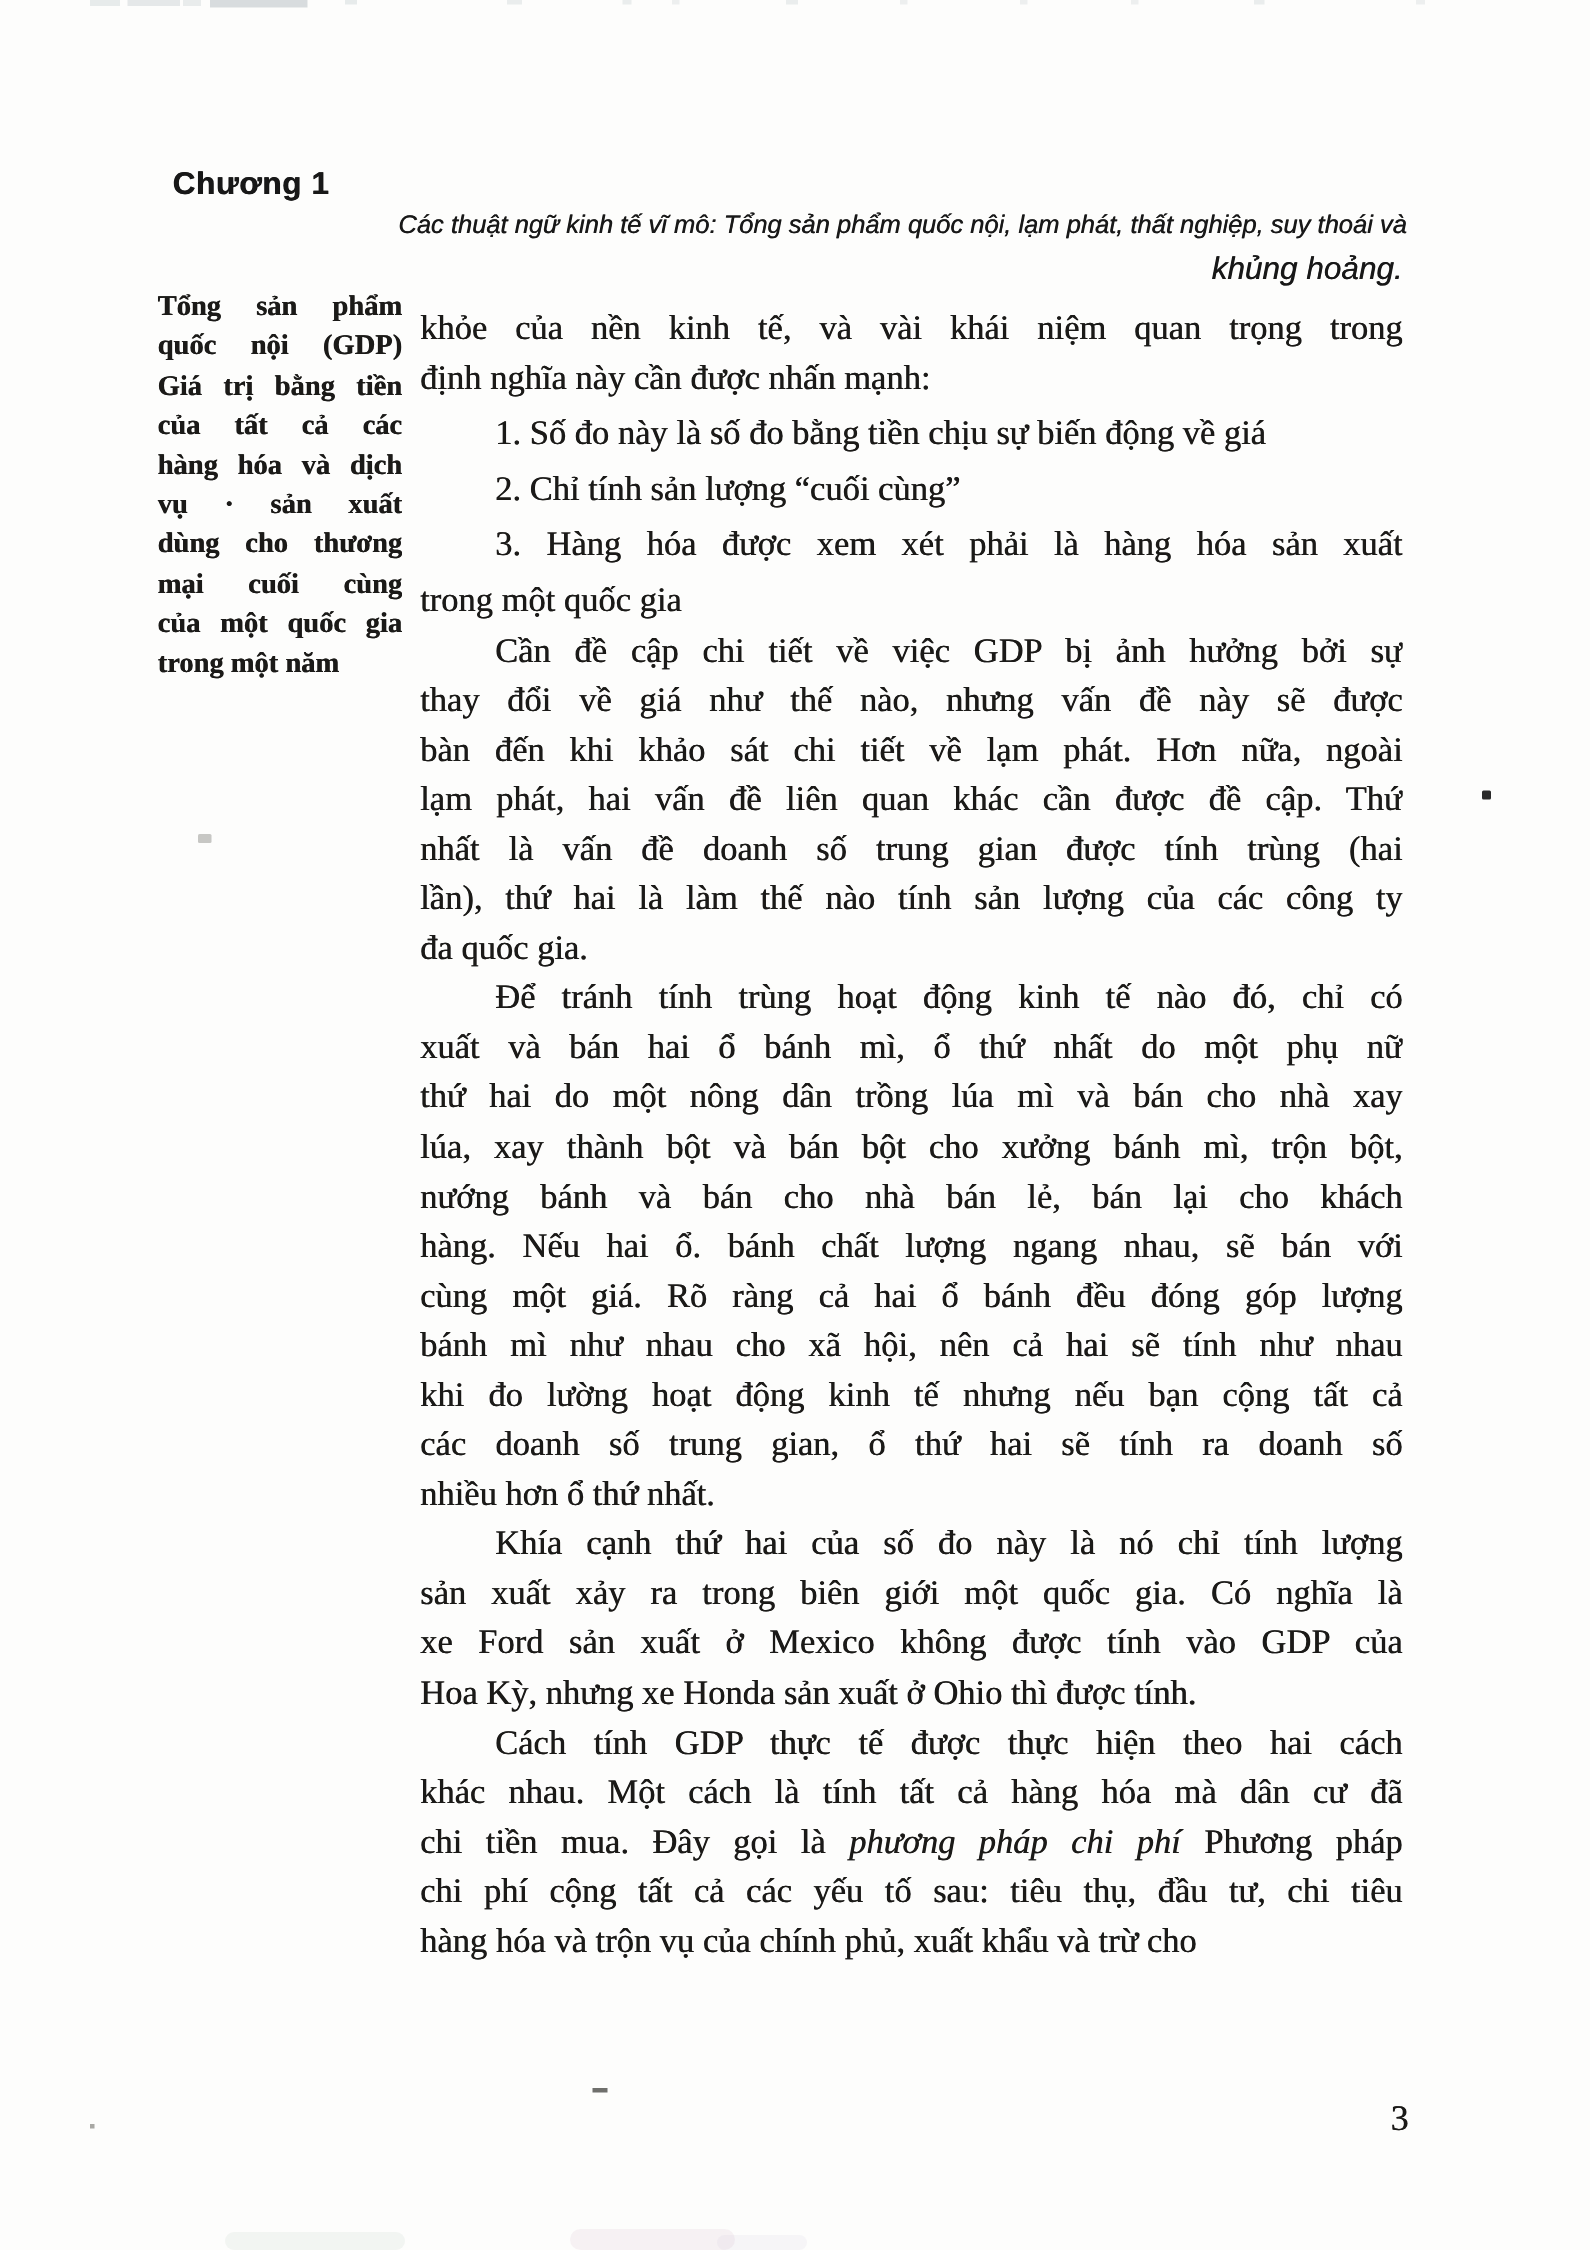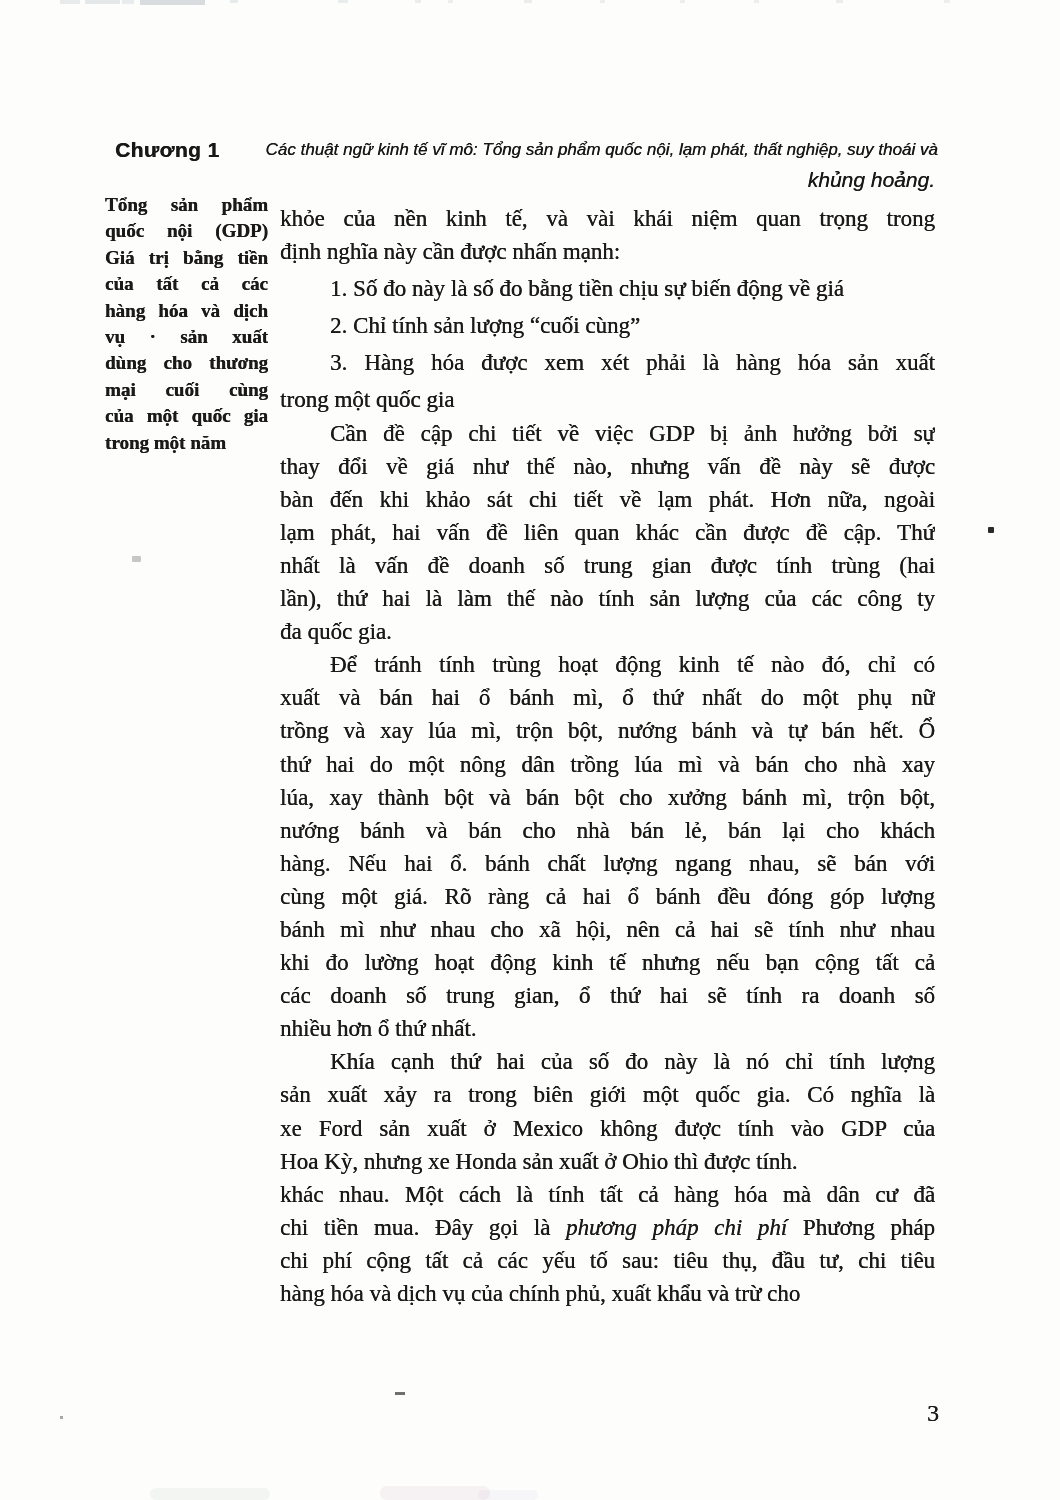--- a/index.html
+++ b/index.html
@@ -26,21 +26,21 @@
     left: 115px;
     top: 108px;
     width: 820px;
     font-family: "Liberation Sans", "DejaVu Sans", sans-serif;
     line-height: 30px;
     color: #181818;
   }
   .header-line1 {
     white-space: nowrap;
     display: flex;
-    align-items: flex-end;
+    align-items: flex-start;
     gap: 35px;
   }
   .ch-label {
     font-weight: bold;
     font-size: 21px;
     letter-spacing: 0.4px;
     font-style: normal;
     flex: 0 0 auto;
     text-shadow: 0.4px 0 0 #181818;
   }
@@ -170,35 +170,35 @@
       <div class="body-line end">trong một quốc gia</div>
       <div class="body-line indent">Cần đề cập chi tiết về việc GDP bị ảnh hưởng bởi sự</div>
       <div class="body-line">thay đổi về giá như thế nào, nhưng vấn đề này sẽ được</div>
       <div class="body-line">bàn đến khi khảo sát chi tiết về lạm phát. Hơn nữa, ngoài</div>
       <div class="body-line">lạm phát, hai vấn đề liên quan khác cần được đề cập. Thứ</div>
       <div class="body-line">nhất là vấn đề doanh số trung gian được tính trùng (hai</div>
       <div class="body-line">lần), thứ hai là làm thế nào tính sản lượng của các công ty</div>
       <div class="body-line end">đa quốc gia.</div>
       <div class="body-line indent">Để tránh tính trùng hoạt động kinh tế nào đó, chỉ có</div>
       <div class="body-line">xuất và bán hai ổ bánh mì, ổ thứ nhất do một phụ nữ</div>
-      <div class="body-line">trồng và xay lúa mì, trộn bột, nướng bánh và tự bán hết. Ổ</div>
       <div class="body-line">thứ hai do một nông dân trồng lúa mì và bán cho nhà xay</div>
       <div class="body-line">lúa, xay thành bột và bán bột cho xưởng bánh mì, trộn bột,</div>
       <div class="body-line">nướng bánh và bán cho nhà bán lẻ, bán lại cho khách</div>
       <div class="body-line">hàng. Nếu hai ổ. bánh chất lượng ngang nhau, sẽ bán với</div>
       <div class="body-line">cùng một giá. Rõ ràng cả hai ổ bánh đều đóng góp lượng</div>
       <div class="body-line">bánh mì như nhau cho xã hội, nên cả hai sẽ tính như nhau</div>
       <div class="body-line">khi đo lường hoạt động kinh tế nhưng nếu bạn cộng tất cả</div>
       <div class="body-line">các doanh số trung gian, ổ thứ hai sẽ tính ra doanh số</div>
       <div class="body-line end">nhiều hơn ổ thứ nhất.</div>
       <div class="body-line indent">Khía cạnh thứ hai của số đo này là nó chỉ tính lượng</div>
       <div class="body-line">sản xuất xảy ra trong biên giới một quốc gia. Có nghĩa là</div>
       <div class="body-line">xe Ford sản xuất ở Mexico không được tính vào GDP của</div>
       <div class="body-line end">Hoa Kỳ, nhưng xe Honda sản xuất ở Ohio thì được tính.</div>
+      <div class="body-line indent">Cách tính GDP thực tế được thực hiện theo hai cách</div>
       <div class="body-line">khác nhau. Một cách là tính tất cả hàng hóa mà dân cư đã</div>
       <div class="body-line"><span>chi tiền mua. Đây gọi là </span><span class="em">phương pháp chi phí</span><span> Phương pháp</span></div>
       <div class="body-line">chi phí cộng tất cả các yếu tố sau: tiêu thụ, đầu tư, chi tiêu</div>
-      <div class="body-line end">hàng hóa và dịch vụ của chính phủ, xuất khẩu và trừ cho</div>
+      <div class="body-line end">hàng hóa và trộn vụ của chính phủ, xuất khẩu và trừ cho</div>
     </div>
 
   <div class="page-number">3</div>
 
 </div>
 
 </body></html>

